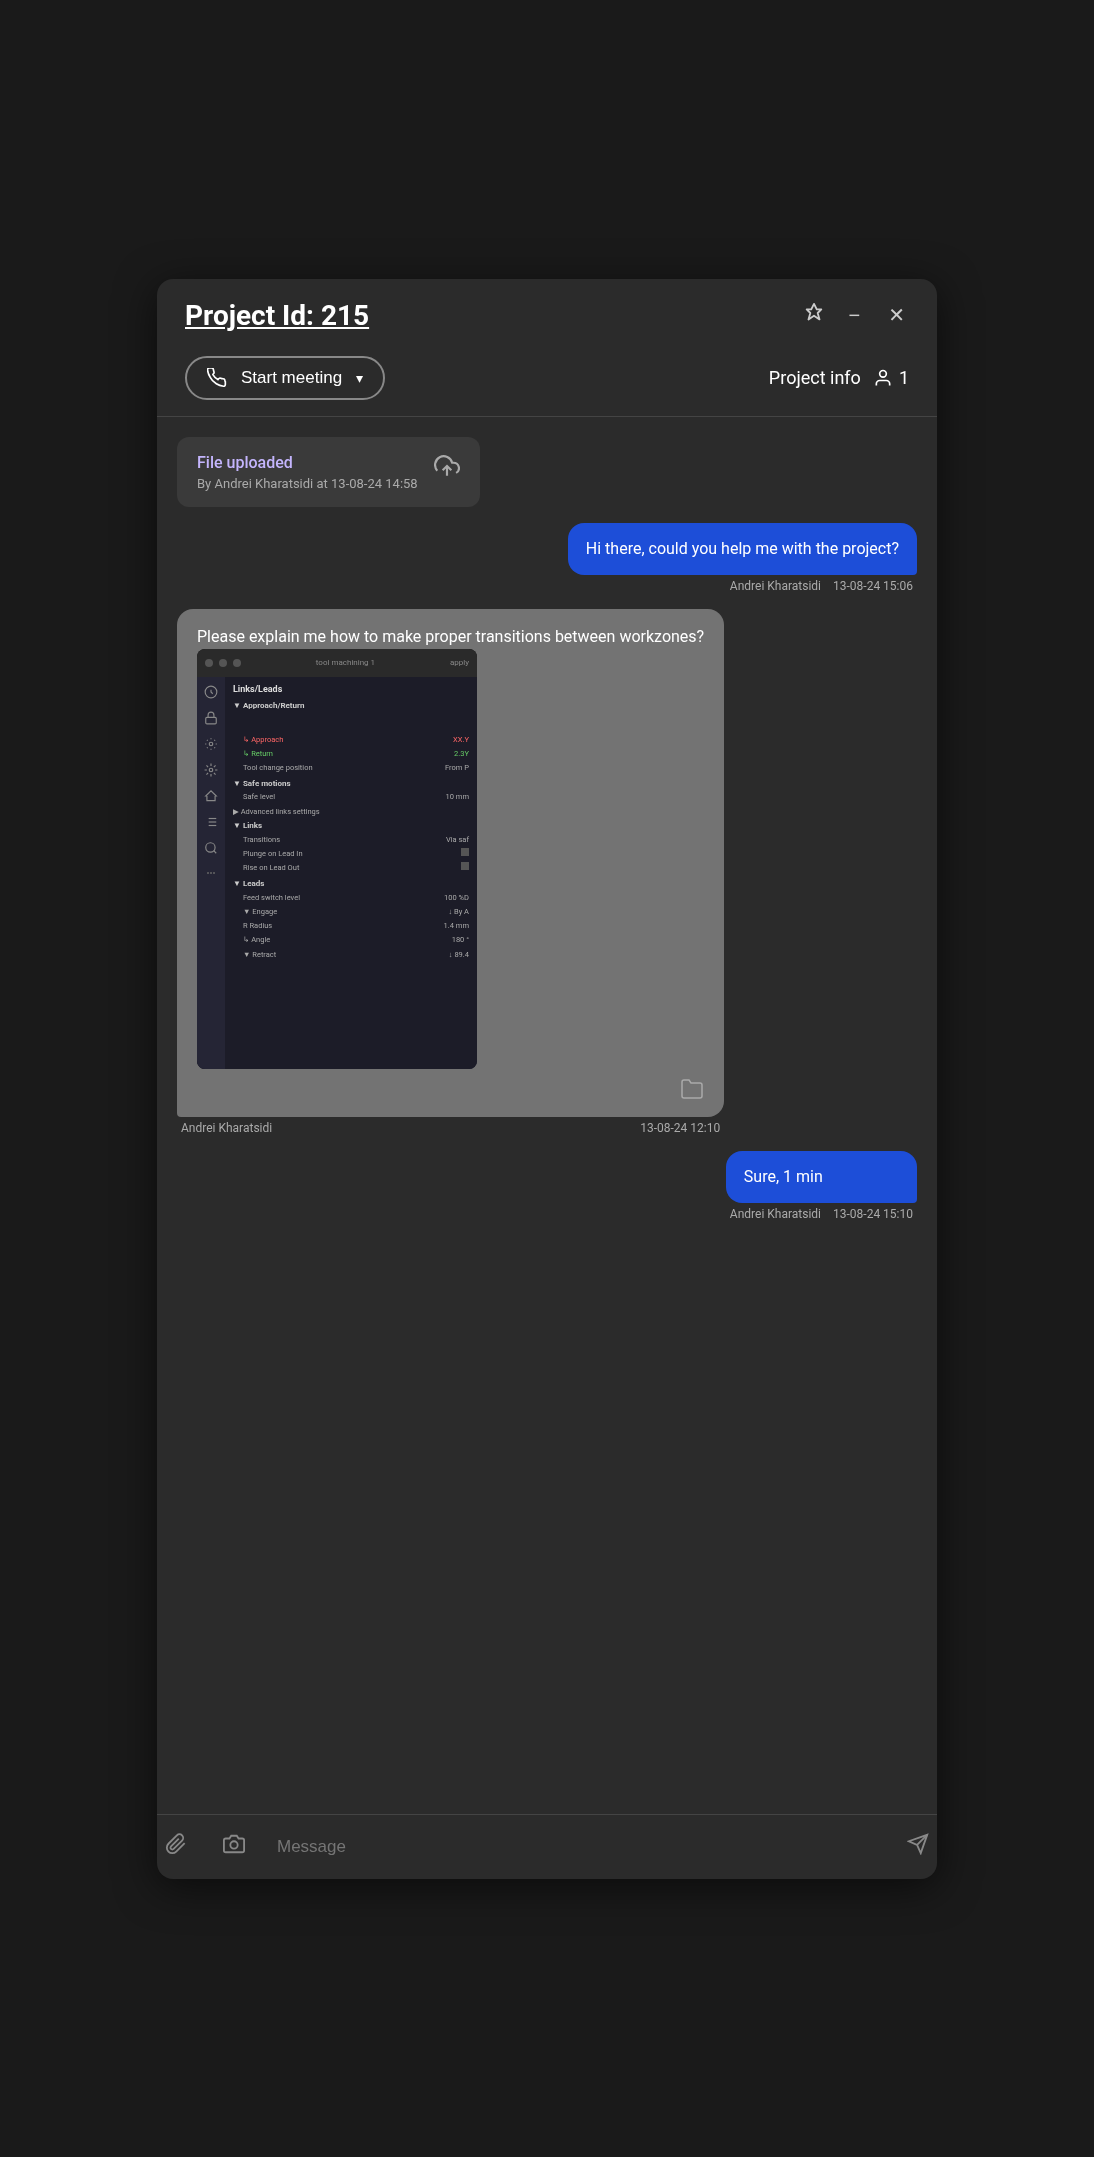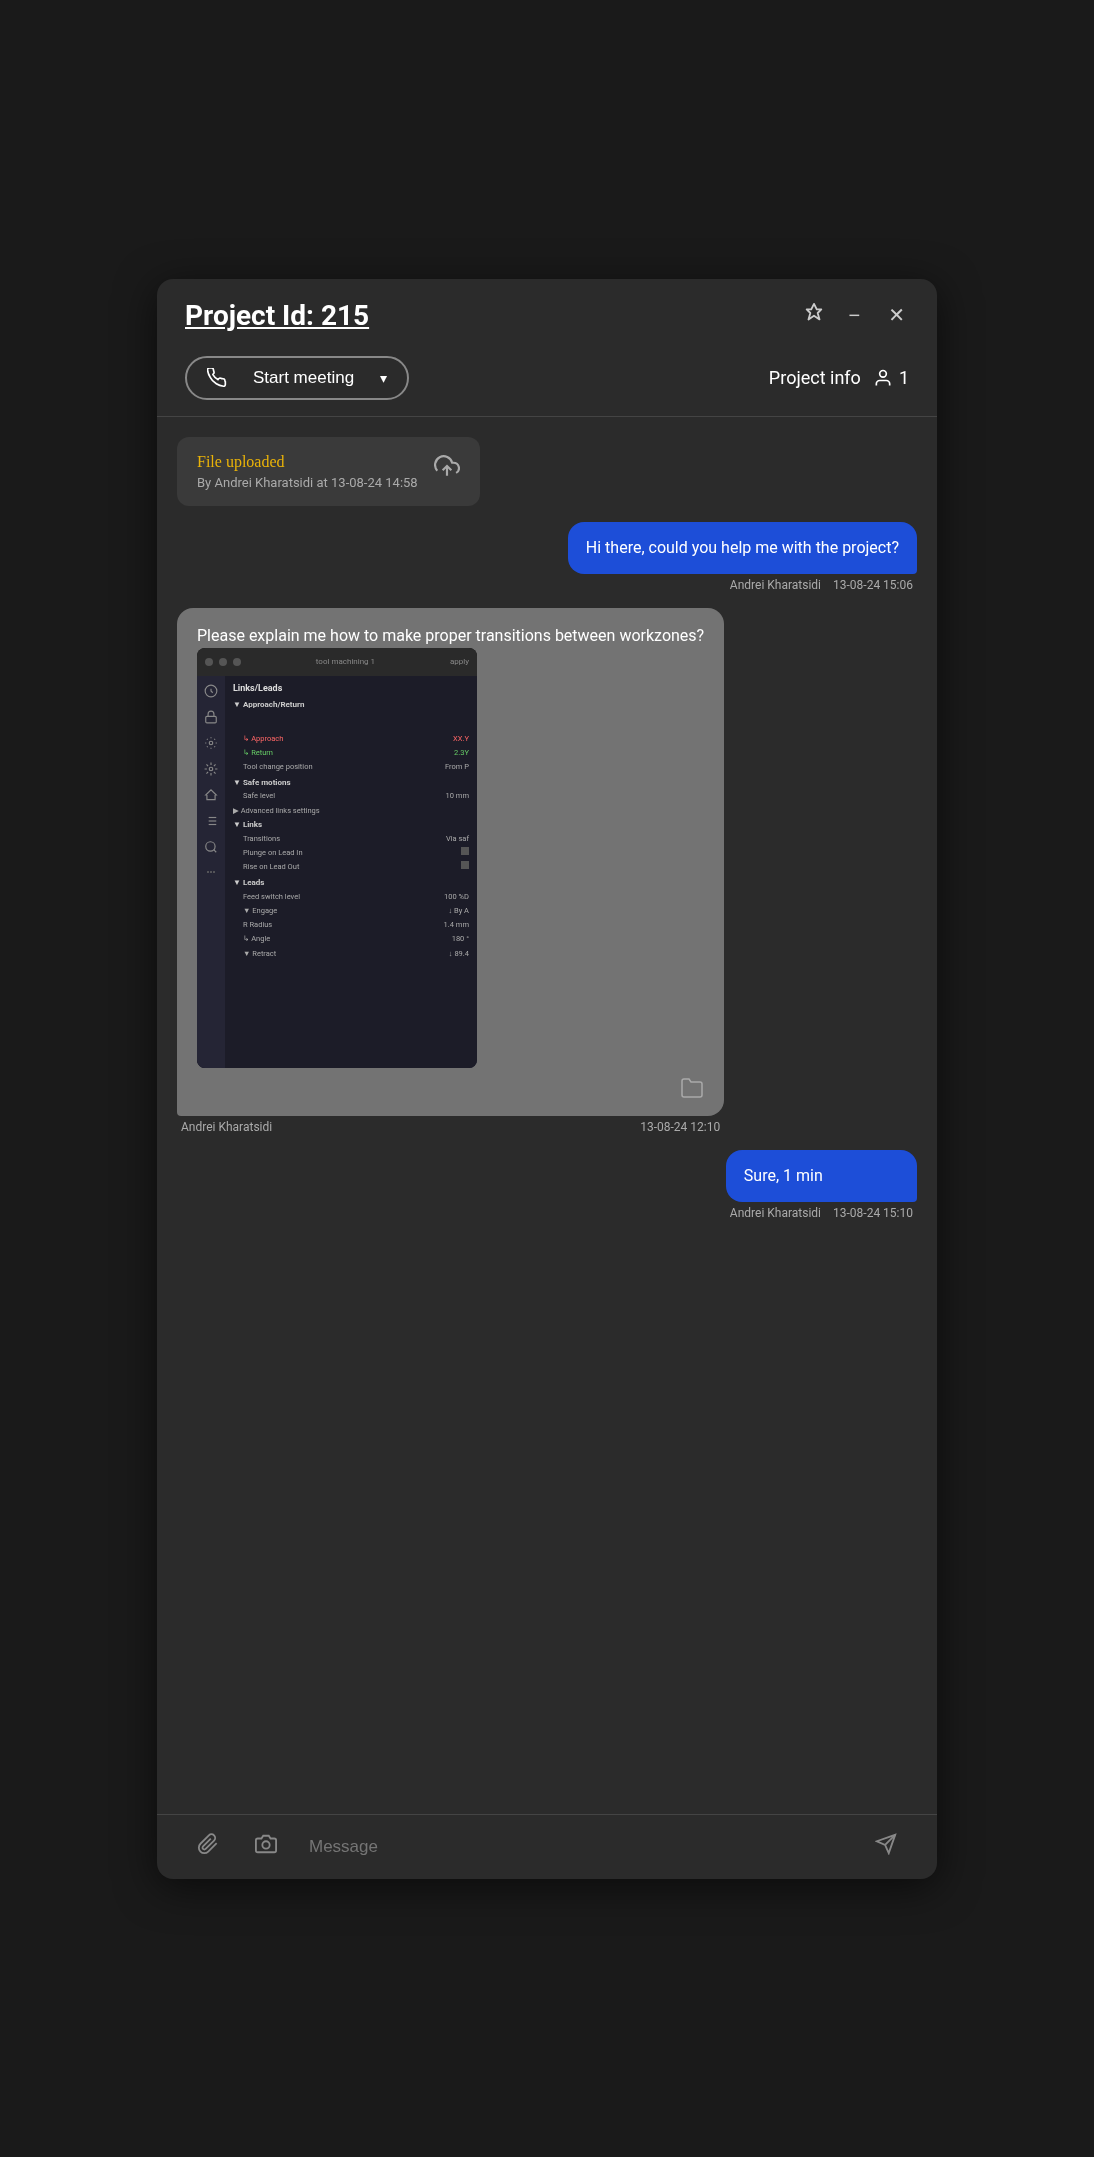--- a/index.html
+++ b/index.html
@@ -68,21 +68,21 @@
       display: flex;
       align-items: center;
       justify-content: space-between;
       padding: 8px 28px 16px 28px;
       flex-shrink: 0;
     }
 
     .start-meeting-btn {
       display: flex;
       align-items: center;
-      gap: 26px;
+      gap: 14px;
       background: none;
       border: 2px solid #888888;
       border-radius: 24px;
       padding: 10px 20px;
       color: #ffffff;
       font-size: 17px;
       cursor: pointer;
     }
 
     .project-info-area {
@@ -123,24 +123,23 @@
       padding: 16px 20px;
       display: flex;
       align-items: flex-start;
       justify-content: space-between;
       max-width: 480px;
       align-self: flex-start;
     }
 
     .file-notification-content .title {
       font-size: 16px;
-      color: #eab308;
+      color: #c4b5fd;
       font-weight: 500;
       margin-bottom: 4px;
-      font-family: Liberation Serif, serif;
     }
 
     .file-notification-content .subtitle {
       font-size: 13px;
       color: #aaaaaa;
     }
 
     .file-upload-icon {
       color: #aaaaaa;
       font-size: 22px;
@@ -283,21 +282,21 @@
       margin-left: 4px;
     }
 
     .bubble-with-folder {
       position: relative;
     }
 
     
     .input-bar {
       border-top: 1px solid #444444;
-      padding: 14px 36px;
+      padding: 14px 4px;
       display: flex;
       align-items: center;
       gap: 28px;
       flex-shrink: 0;
     }
 
     .input-icon-btn {
       background: none;
       border: none;
       cursor: pointer;

